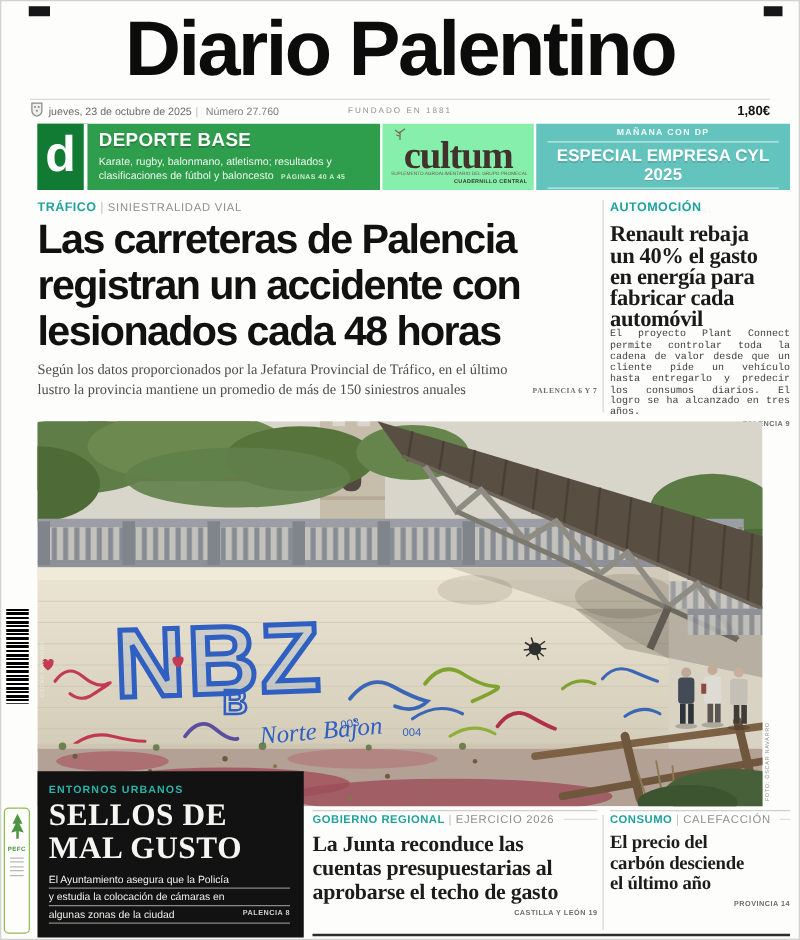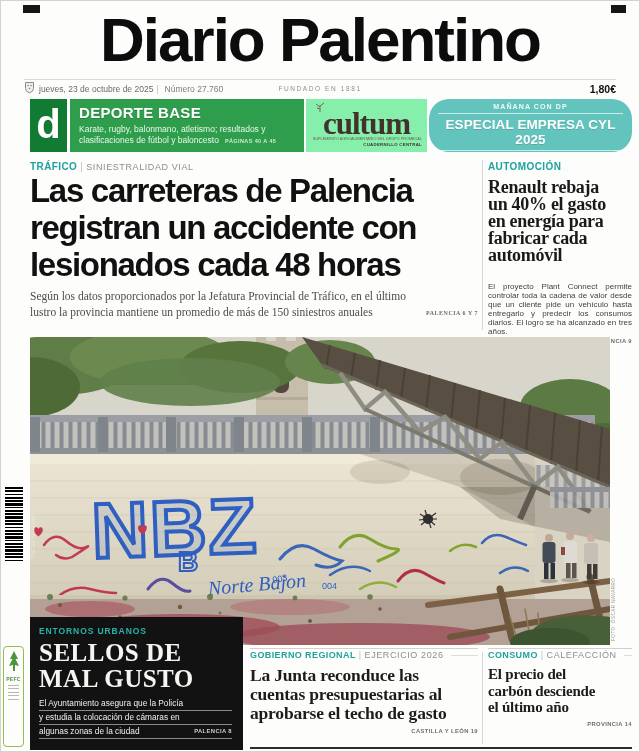--- a/index.html
+++ b/index.html
@@ -33,21 +33,21 @@
   .d-line{font-size:8.5px;line-height:10.5px;color:#eaf7ec;white-space:nowrap;}
   .d-pages{font-size:5.5px;font-weight:bold;color:#cdeccf;letter-spacing:.4px;margin-left:6px;}
 
   .b-cultum{position:absolute;left:306px;top:99px;width:121px;height:53px;background:#86efac;}
   .cultum-title{position:absolute;left:0;top:7px;width:100%;text-align:center;
     font-family:"Liberation Serif",serif;font-weight:bold;font-size:31px;color:#41332b;letter-spacing:-1px;}
   .cultum-tag{position:absolute;right:5px;bottom:4px;font-size:3.8px;color:#6b5b4b;text-align:right;line-height:5px;}
   .cultum-tag b{font-size:4.3px;color:#41332b;letter-spacing:.3px;}
 
   .b-cyl{position:absolute;left:429px;top:99px;width:203px;height:53px;background:#63c3bd;color:#fff;
-    text-align:center;box-sizing:border-box;padding-top:4px;border-radius:20px;}
+    text-align:center;box-sizing:border-box;padding-top:4px;}
   .cyl-kicker{font-size:7px;font-weight:bold;letter-spacing:1.1px;color:#f0fbfa;}
   .cyl-rule{border-top:1px solid rgba(255,255,255,.65);margin:3px 9px;}
   .cyl-title{font-size:13.5px;font-weight:bold;letter-spacing:.1px;text-shadow:0 1px 0 rgba(0,0,0,.12);}
   .cyl-pages{font-size:7px;letter-spacing:1px;margin-top:1px;}
   .cyl-pages b{font-size:9.5px;letter-spacing:0;}
   .cyl-edition{font-size:5.8px;letter-spacing:1.2px;color:#eafaf8;margin-top:1px;font-weight:bold;}
 
   
   .kicker{font-size:10px;font-weight:bold;color:#1fa29d;letter-spacing:.4px;white-space:nowrap;}
   .kicker .sep{color:#c0c0c0;font-weight:normal;margin:0 3px;}
@@ -60,21 +60,21 @@
   .lead-deck{position:absolute;left:30px;top:288px;width:450px;
     font-family:"Liberation Serif",serif;font-size:11.5px;line-height:16px;color:#4c4c4c;white-space:nowrap;}
   .lead-ref{position:absolute;right:2px;bottom:-1px;font-size:6px;font-weight:bold;color:#6d6d6d;letter-spacing:.5px;}
 
   .vrule1{left:482px;top:160px;height:170px;border-left:1px solid #d6d6d3;width:0;}
 
   
   .auto-col{position:absolute;left:488px;top:161px;width:144px;}
   .auto-hl{margin-top:7px;font-family:"Liberation Serif",serif;font-weight:bold;font-size:18px;
     line-height:17px;letter-spacing:-.3px;color:#1a1a1a;}
-  .auto-body{margin-top:19px;font-family:Liberation Sans, sans-serif;font-size:8px;line-height:8.9px;
+  .auto-body{margin-top:0;font-family:Liberation Mono, monospace;font-size:8px;line-height:8.9px;
     color:#3f3f3f;text-align:justify;}
   .auto-ref{margin-top:2px;text-align:right;font-size:5.8px;font-weight:bold;color:#6d6d6d;letter-spacing:.4px;}
 
   
   .photo{position:absolute;left:30px;top:337px;width:580px;height:308px;z-index:1;}
   .credit{position:absolute;writing-mode:vertical-rl;transform:rotate(180deg);
     font-size:4.5px;letter-spacing:.5px;white-space:nowrap;z-index:2;}
   .credit-right{left:611px;top:585px;height:56px;color:#9a9a94;}
   .credit-left{left:31px;top:468px;height:90px;color:#ececdf;opacity:.85;}
 

